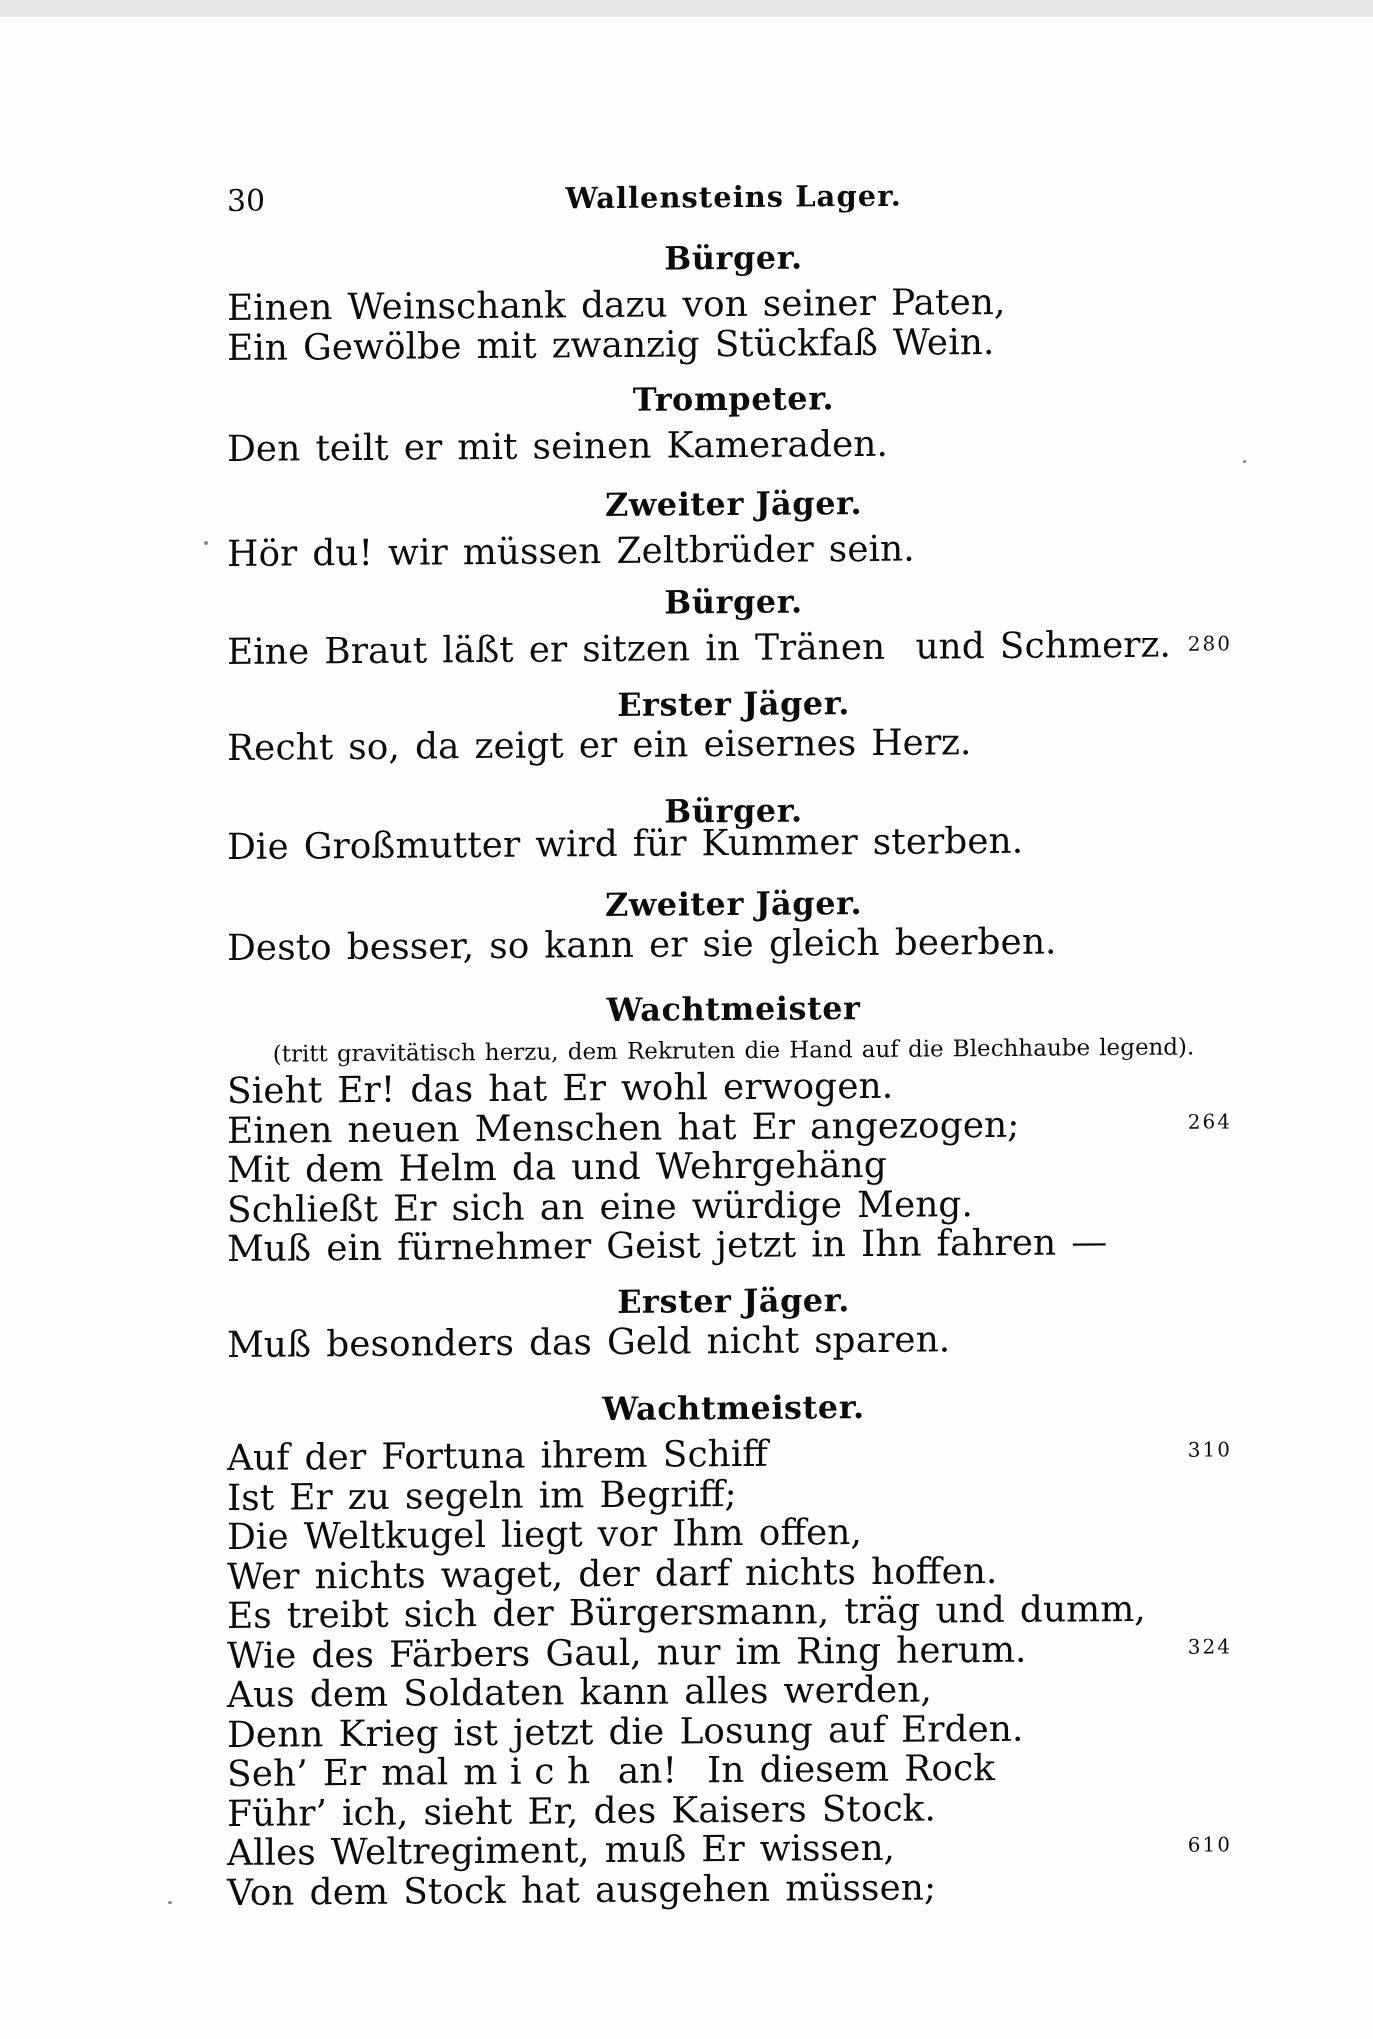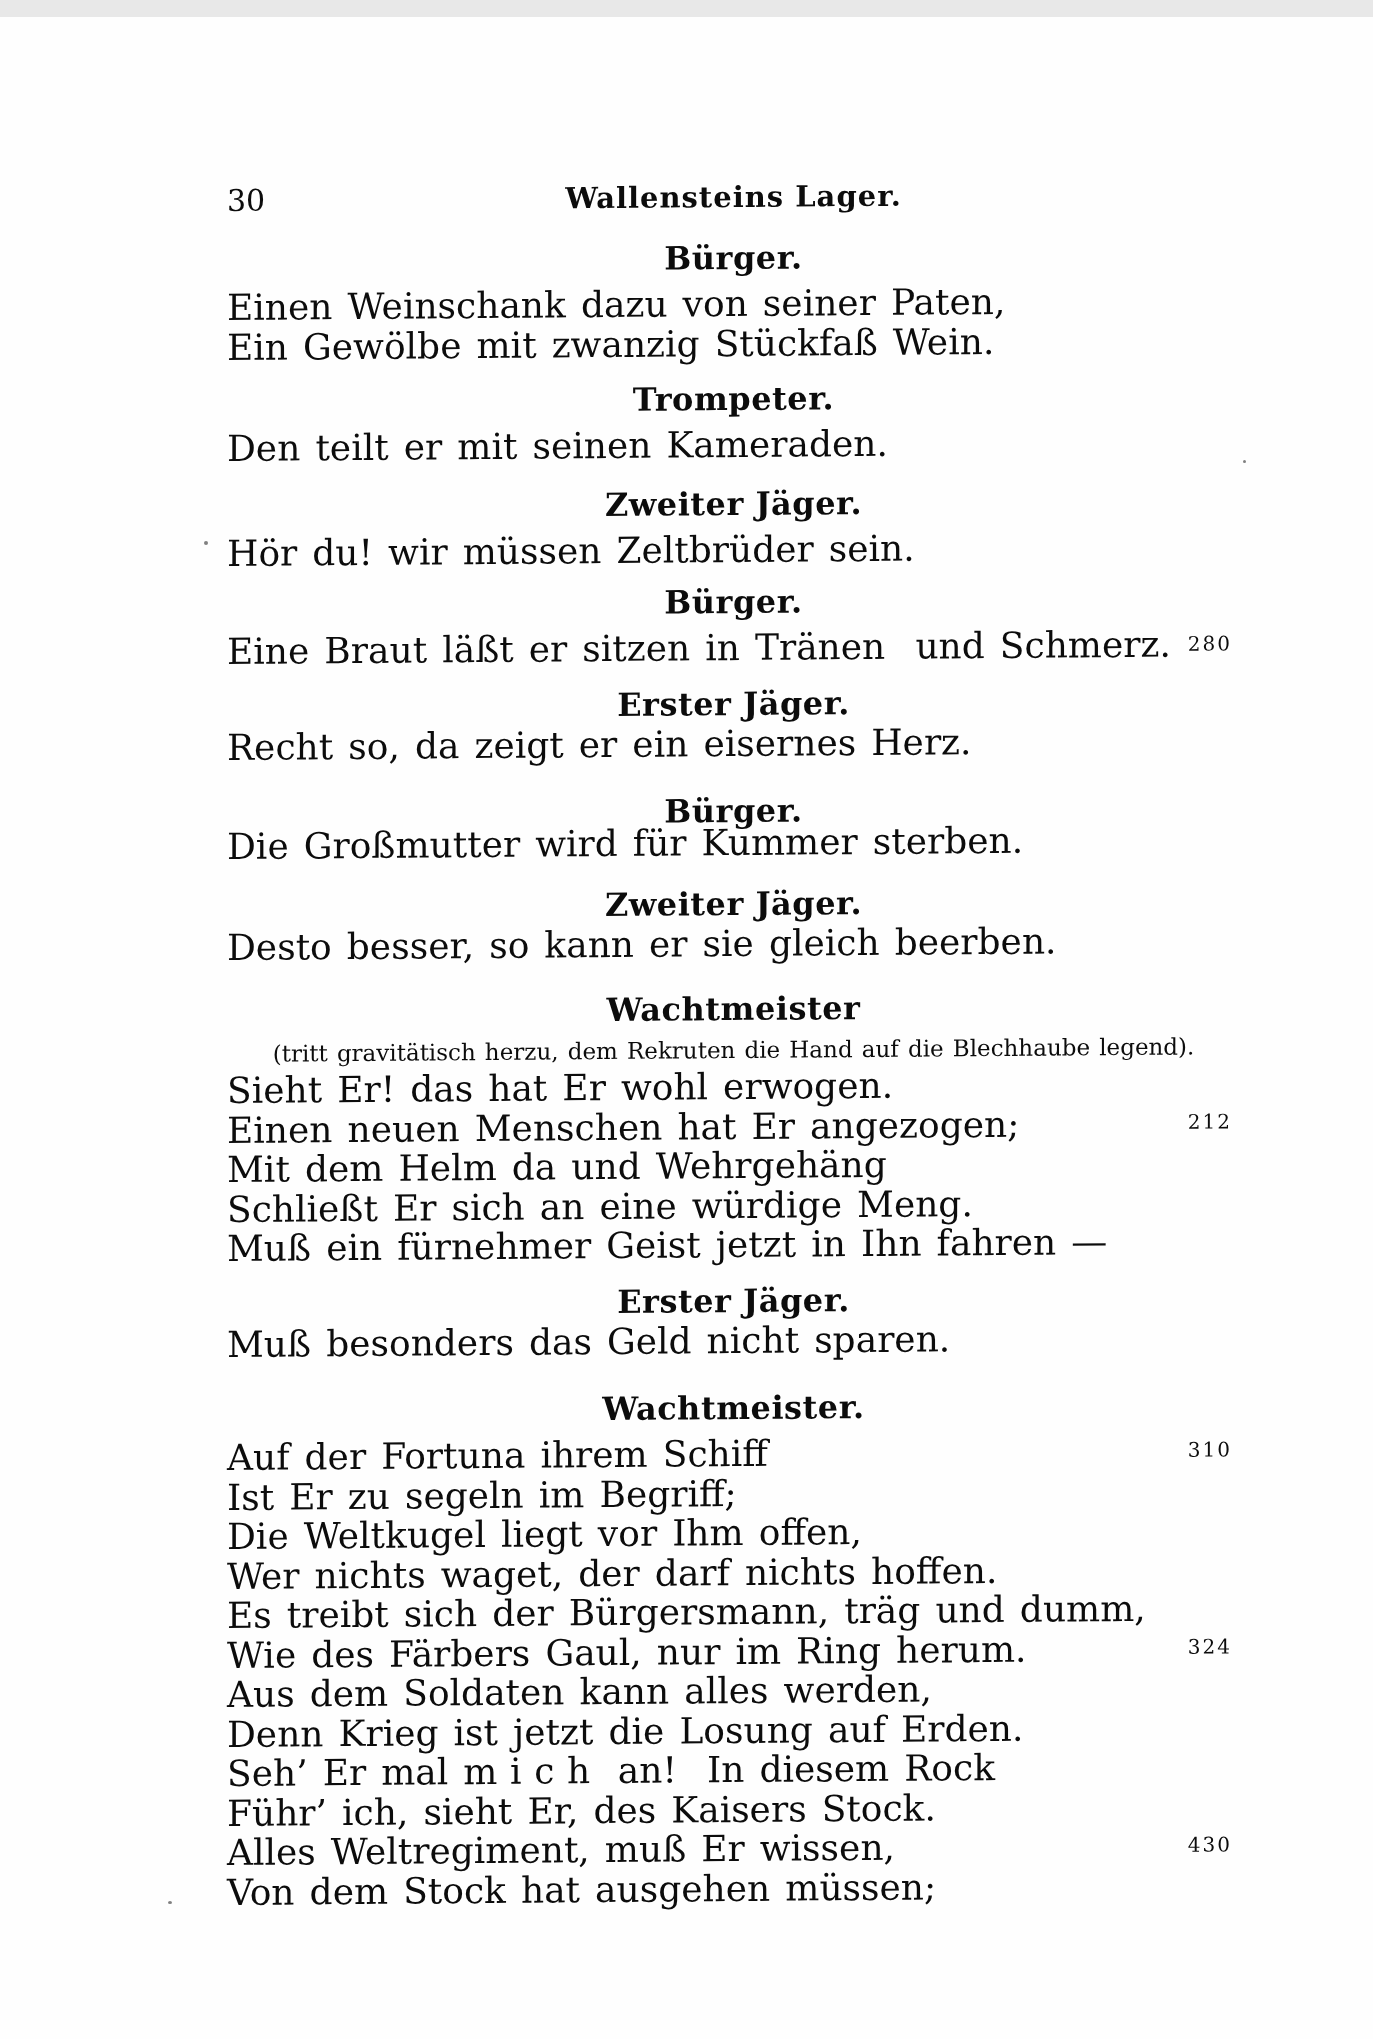--- a/index.html
+++ b/index.html
@@ -134,21 +134,21 @@
 
     <section class="speech mb0" style="top:871px">
       <h3 class="speaker">Zweiter Jäger.</h3>
       <div class="vline"><span>Desto besser, so kann er sie gleich beerben.</span></div>
     </section>
 
     <section class="speech" style="top:976px">
       <h3 class="speaker">Wachtmeister</h3>
       <p class="stagedir">(tritt gravitätisch herzu, dem Rekruten die Hand auf die Blechhaube legend).</p>
       <div class="vline"><span>Sieht Er! das hat Er wohl erwogen.</span></div>
-      <div class="vline"><span>Einen neuen Menschen hat Er angezogen;</span><span class="lineno">212</span></div>
+      <div class="vline"><span>Einen neuen Menschen hat Er angezogen;</span><span class="lineno">264</span></div>
       <div class="vline"><span>Mit dem Helm da und Wehrgehäng</span></div>
       <div class="vline"><span>Schließt Er sich an eine würdige Meng.</span></div>
       <div class="vline"><span>Muß ein fürnehmer Geist jetzt in Ihn fahren —</span></div>
     </section>
 
     <section class="speech mb0" style="top:1268px">
       <h3 class="speaker">Erster Jäger.</h3>
       <div class="vline"><span>Muß besonders das Geld nicht sparen.</span></div>
     </section>
 
@@ -157,21 +157,21 @@
       <div class="vline"><span>Auf der Fortuna ihrem Schiff</span><span class="lineno">310</span></div>
       <div class="vline"><span>Ist Er zu segeln im Begriff;</span></div>
       <div class="vline"><span>Die Weltkugel liegt vor Ihm offen,</span></div>
       <div class="vline"><span>Wer nichts waget, der darf nichts hoffen.</span></div>
       <div class="vline"><span>Es treibt sich der Bürgersmann, träg und dumm,</span></div>
       <div class="vline"><span>Wie des Färbers Gaul, nur im Ring herum.</span><span class="lineno">324</span></div>
       <div class="vline"><span>Aus dem Soldaten kann alles werden,</span></div>
       <div class="vline"><span>Denn Krieg ist jetzt die Losung auf Erden.</span></div>
       <div class="vline"><span>Seh’ Er mal </span><span class="emph">mich</span><span> an!&nbsp; In diesem Rock</span></div>
       <div class="vline"><span>Führ’ ich, sieht Er, des Kaisers Stock.</span></div>
-      <div class="vline"><span>Alles Weltregiment, muß Er wissen,</span><span class="lineno">430</span></div>
+      <div class="vline"><span>Alles Weltregiment, muß Er wissen,</span><span class="lineno">610</span></div>
       <div class="vline"><span>Von dem Stock hat ausgehen müssen;</span></div>
     </section>
 
   </div>
 
   <div class="speck" style="left:204px; top:524px; width:4px; height:4px;"></div>
   <div class="speck" style="left:1243px; top:443px; width:3px; height:3px;"></div>
   <div class="speck" style="left:168px; top:1884px; width:4px; height:3px;"></div>
 </div>
 

